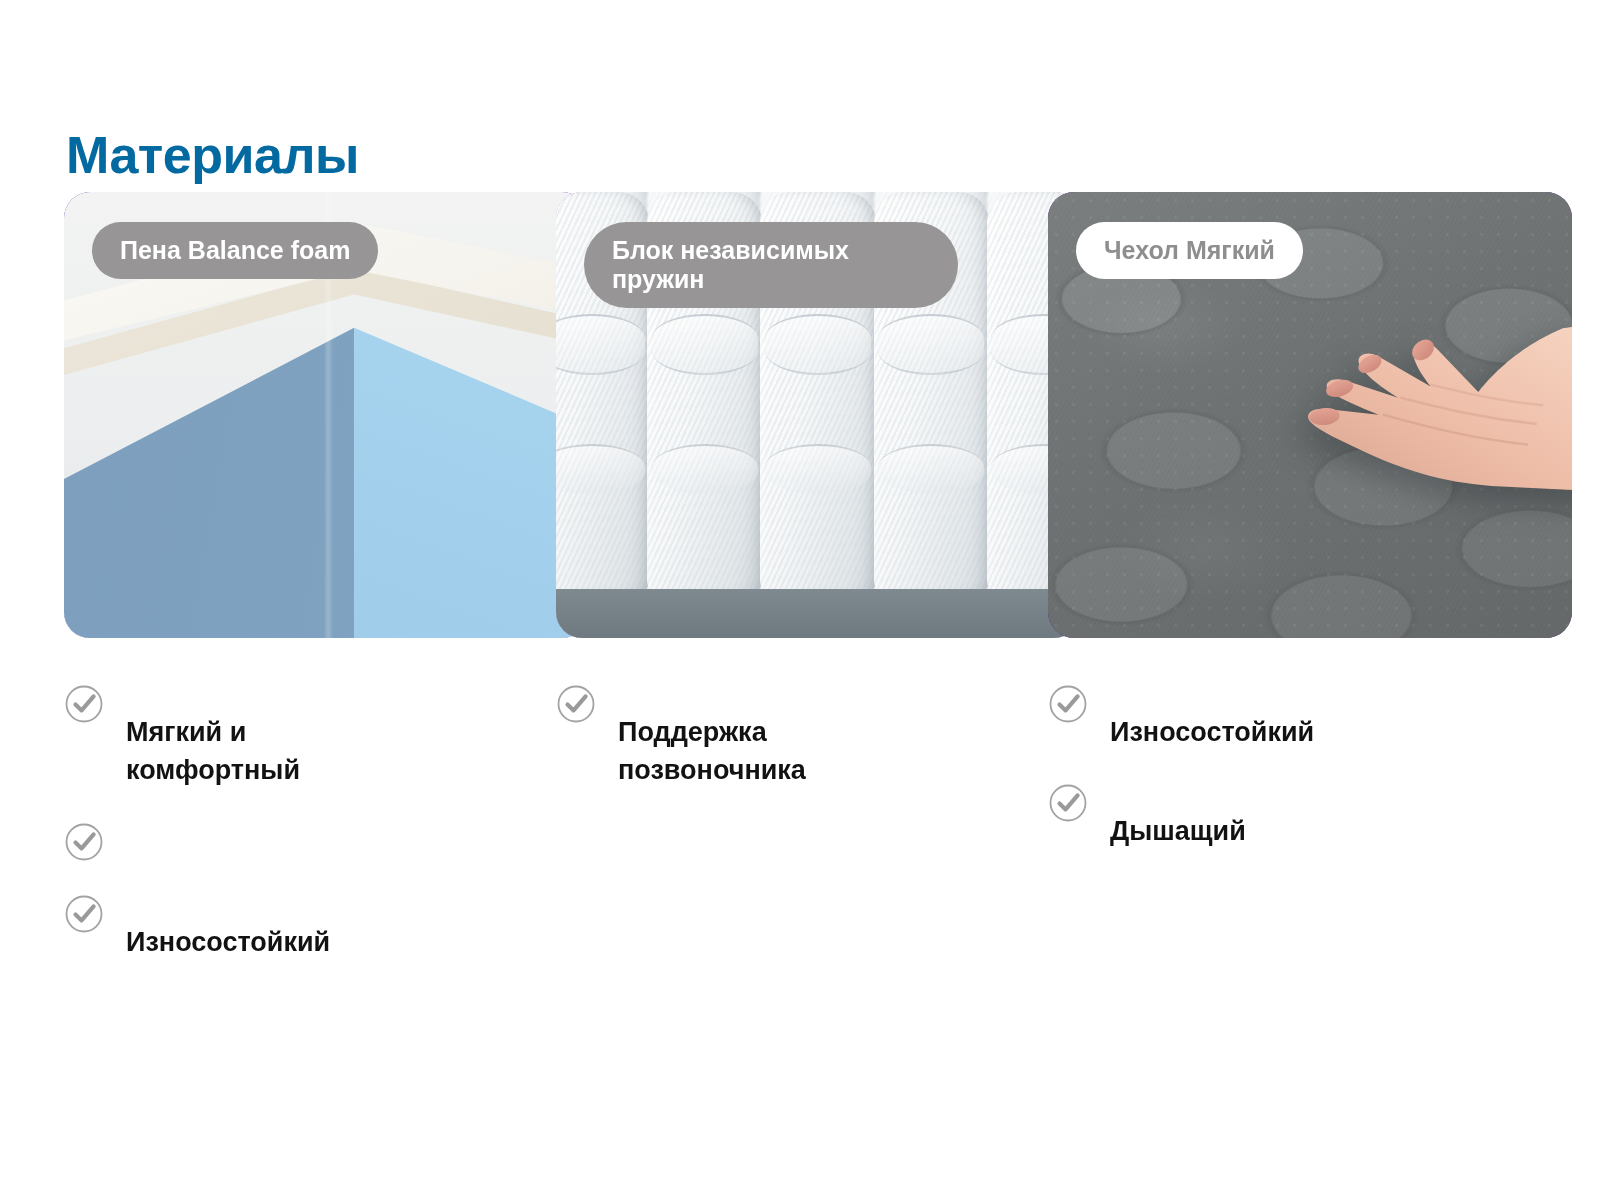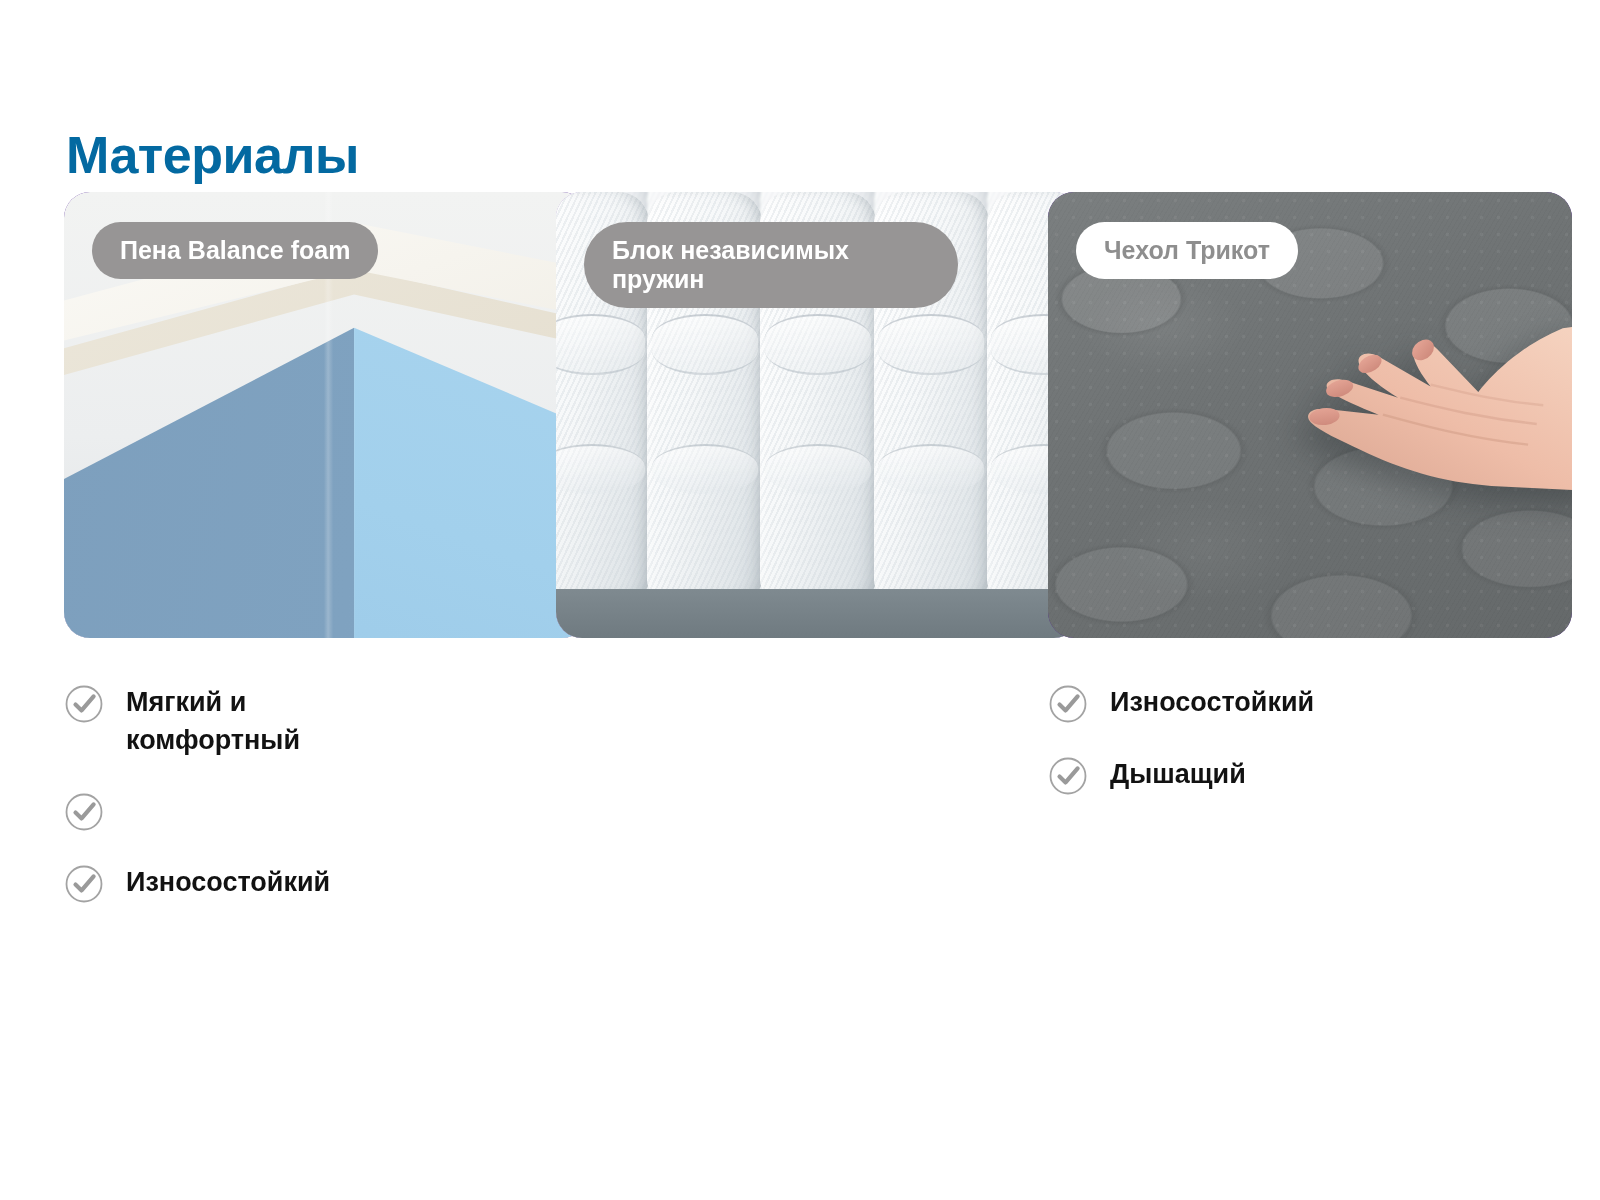--- a/index.html
+++ b/index.html
@@ -270,20 +270,21 @@
     margin-top: 2px;
   }
   .check-icon svg { display: block; width: 40px; height: 40px; }
   .feature-label {
     font-size: 27px;
     font-weight: bold;
     line-height: 1.42;
     color: #121212;
     white-space: pre-line;
     padding-top: 1px;
+    margin-top: 30px;
   }
 </style>
 </head>
 <body>
 
 <div class="page">
 
   <h1 class="page-title">Материалы</h1>
 
   <div class="columns">
@@ -348,20 +349,30 @@
             <div class="spring"></div>
               <div class="spring"></div>
             <div class="spring"></div>
           </div>
           <div class="spring-floor"></div>
         </div>
         <div class="badge gray">Блок независимых пружин</div>
       </div>
 
       <div class="features">
+        <div class="feature">
+          <span class="check-icon">
+            <svg viewBox="0 0 40 40">
+              <circle cx="20" cy="20" r="17.5" fill="none" stroke="#a3a3a3" stroke-width="1.8"></circle>
+              <path d="M11.5 20.6 L17.6 26.4 L29.6 12.4" fill="none" stroke="#9a9a9a" stroke-width="4.2" stroke-linecap="round" stroke-linejoin="round"></path>
+            </svg>
+          </span>
+          <span class="feature-label">Поддержка
+позвоночника</span>
+        </div>
       </div>
     </div>
 
     <div class="column">
       <div class="media-card">
         <div class="art-knit">
           <div class="knit-quilt"></div>
           <div class="knit-dots"></div>
           <div class="knit-weave"></div>
           <div class="hand">
@@ -386,21 +397,21 @@
               <ellipse cx="42" cy="106" rx="14" ry="9" fill="url(#nail)" transform="rotate(-8 42 106)"></ellipse>
               <ellipse cx="56" cy="76" rx="13" ry="8.5" fill="url(#nail)" transform="rotate(-22 56 76)"></ellipse>
               <ellipse cx="84" cy="50" rx="12" ry="8" fill="url(#nail)" transform="rotate(-38 84 50)"></ellipse>
               <ellipse cx="133" cy="35" rx="12" ry="9" fill="url(#nail)" transform="rotate(-55 133 35)"></ellipse>
               <path d="M96 104 C140 118 180 130 230 136" fill="none" stroke="rgba(196,140,118,.35)" stroke-width="2.5"></path>
               <path d="M112 86 C152 98 190 108 238 114" fill="none" stroke="rgba(196,140,118,.3)" stroke-width="2.5"></path>
               <path d="M140 72 C176 82 206 90 244 94" fill="none" stroke="rgba(196,140,118,.25)" stroke-width="2.5"></path>
             </svg>
           </div>
         </div>
-        <div class="badge white">Чехол Трикот</div>
+        <div class="badge white">Чехол Мягкий</div>
       </div>
 
       <div class="features">
         <div class="feature">
           <span class="check-icon">
             <svg viewBox="0 0 40 40">
               <circle cx="20" cy="20" r="17.5" fill="none" stroke="#a3a3a3" stroke-width="1.8"></circle>
               <path d="M11.5 20.6 L17.6 26.4 L29.6 12.4" fill="none" stroke="#9a9a9a" stroke-width="4.2" stroke-linecap="round" stroke-linejoin="round"></path>
             </svg>
           </span>

